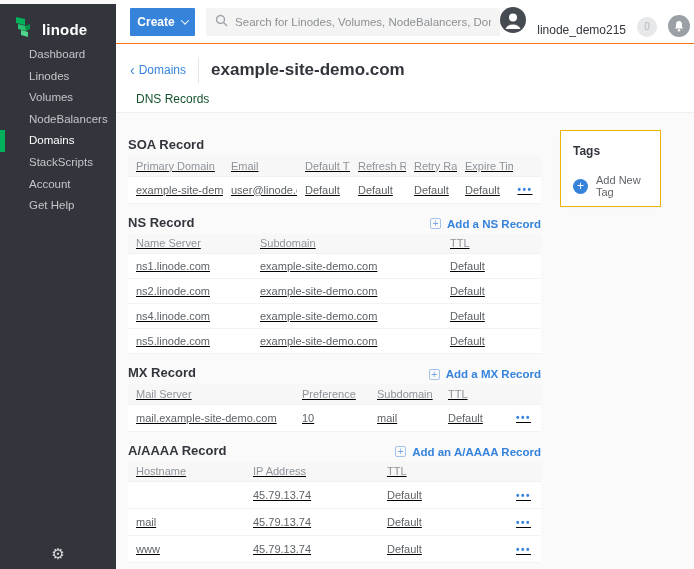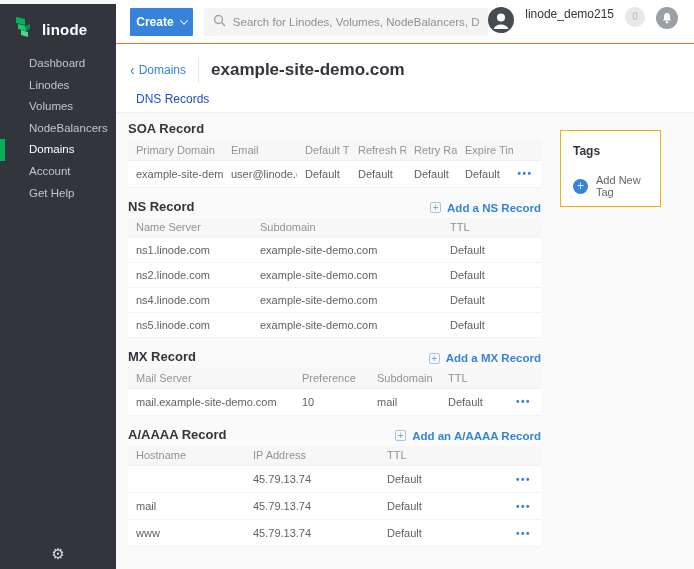--- a/index.html
+++ b/index.html
@@ -4,72 +4,72 @@
 <style>
   * { margin:0; padding:0; box-sizing:border-box; }
   html,body { width:694px; height:569px; overflow:hidden;
     font-family:"Liberation Sans", sans-serif; background:#fafafa; }
 
   
   .sidebar { position:absolute; left:0; top:4px; width:116px; height:569px;
     background:#32363c; z-index:5; }
   .logo-row { display:flex; align-items:center; gap:7px; padding:11px 0 0 13px; height:40px; }
   .logo-text { color:#fff; font-size:15px; font-weight:bold; letter-spacing:.2px; }
-  .nav { margin-top:9px; }
+  .nav { }
   .nav-item { height:21.6px; line-height:21.6px; padding-left:24px; font-size:11.5px;
     color:#c3c5c8; cursor:pointer; border-left:5px solid transparent; }
   .nav-item.active { color:#fff; border-left:5px solid #02b159; }
   .gear { position:absolute; bottom:10px; left:0; width:116px; text-align:center;
     color:#d8d9da; font-size:15px; cursor:pointer; }
 
   
   .topbar { position:absolute; left:116px; top:0; width:578px; height:44px;
     background:#fff; border-bottom:1px solid #f97316; display:flex; align-items:center; }
   .create-btn { margin-left:14px; width:66px; height:28px; background:#3683dc; color:#fff;
     font-size:12px; font-weight:bold; border:none; display:flex; align-items:center;
     justify-content:center; gap:7px; cursor:pointer; border-radius:1px;
     font-family:"Liberation Sans", sans-serif; }
   .chev { width:6px; height:6px; border-right:1.5px solid #fff; border-bottom:1.5px solid #fff;
     transform:rotate(45deg) translate(-1px,-1px); }
   .search-box { margin-left:11px; width:298px; height:28px; background:#f4f4f4;
     display:flex; align-items:center; padding:0 9px; gap:7px; }
   .search-input { flex:1; border:none; background:transparent; outline:none;
     font-size:11.5px; color:#5e6367; font-family:"Liberation Sans", sans-serif; }
   .search-input::placeholder { color:#8b9094; }
-  .top-right { margin-left:auto; display:flex; align-items:flex-start; gap:11px; padding-right:16px; }
+  .top-right { margin-left:auto; display:flex; align-items:flex-end; gap:11px; padding-right:4px; }
   .username { font-size:12px; color:#32363c; }
   .badge-circle { width:20px; height:20px; border-radius:50%; background:#e7e8ea;
     color:#b4b7ba; font-size:10px; display:flex; align-items:center; justify-content:center; cursor:pointer; }
   .bell-circle { width:22px; height:22px; border-radius:50%; background:#9aa0a6;
     display:flex; align-items:center; justify-content:center; cursor:pointer; }
 
   
   .subheader { position:absolute; left:116px; top:44px; width:578px; height:69px;
     background:#fff; border-bottom:1px solid #efefef; }
   .crumb-row { display:flex; align-items:center; padding:13px 0 0 14px; }
   .breadcrumb { color:#3683dc; font-size:12px; cursor:pointer; display:flex; align-items:center; gap:4px; }
   .crumb-chev { font-size:14px; line-height:10px; }
   .crumb-div { width:1px; height:26px; background:#e4e6e8; margin:0 12px; }
   .page-title { font-size:17px; font-weight:bold; color:#32363c; }
   .tab { display:inline-block; margin:9px 0 0 14px; padding:0 7px 7px 6px; font-size:12px;
-    color:#1d4ed8; border-bottom:2px solid #3683dc; cursor:pointer; }
+    color:#14532d; border-bottom:2px solid #3683dc; cursor:pointer; }
 
   
   .content { position:absolute; left:116px; top:113px; width:578px; height:456px;
     background:#fafafa; }
   .records { position:absolute; left:12px; top:0; width:413px; }
   .sec-head { display:flex; justify-content:space-between; align-items:flex-end;
     margin-top:11px; margin-bottom:4px; height:15px; }
-  .sec-head.first { margin-top:8px; }
+  .sec-head.first { margin-top:24px; }
   .sec-title { font-size:13px; font-weight:bold; color:#32363c; }
   .add-link { display:flex; align-items:center; gap:6px; color:#3683dc; font-size:11.5px;
     font-weight:bold; cursor:pointer; }
   .plus-square { width:11px; height:11px; border:1px solid #a3c3ea; border-radius:2px;
     color:#74a5e0; font-size:10px; line-height:9px; text-align:center; font-weight:normal; }
-  table { width:413px; border-collapse:collapse; table-layout:fixed; background:#fff; }
+  table { width:413px; border-collapse:collapse; table-layout:fixed; background:#fff;text-decoration:underline; }
   th { background:#f7f7f8; color:#8e9499; font-weight:normal; font-size:11px;
     text-align:left; height:20px; padding:0 0 0 8px; border-bottom:1px solid #f0f1f2;
     white-space:nowrap; overflow:hidden; }
   td { font-size:11px; color:#5e6367; padding:0 0 0 8px; border-bottom:1px solid #f2f3f4;
     background:#fff; white-space:nowrap; overflow:hidden; }
   .soa td, .mx td, .aaaa td { height:27px; }
   .ns td { height:25px; }
   td.action { color:#3683dc; font-weight:bold; letter-spacing:1.5px; font-size:10px;
     text-align:center; padding:0 4px 0 0; cursor:pointer; }
 
@@ -97,20 +97,21 @@
       </svg>
     </span>
     <span class="logo-text">linode</span>
   </div>
   <div class="nav">
     <div class="nav-item">Dashboard</div>
     <div class="nav-item">Linodes</div>
     <div class="nav-item">Volumes</div>
     <div class="nav-item">NodeBalancers</div>
     <div class="nav-item active">Domains</div>
+    <div class="nav-item">StackScripts</div>
     <div class="nav-item">Account</div>
     <div class="nav-item">Get Help</div>
   </div>
   <div class="gear">⚙</div>
 </div>
 
 <div class="topbar">
   <button class="create-btn">
     <span>Create</span>
     <span class="chev"></span>

